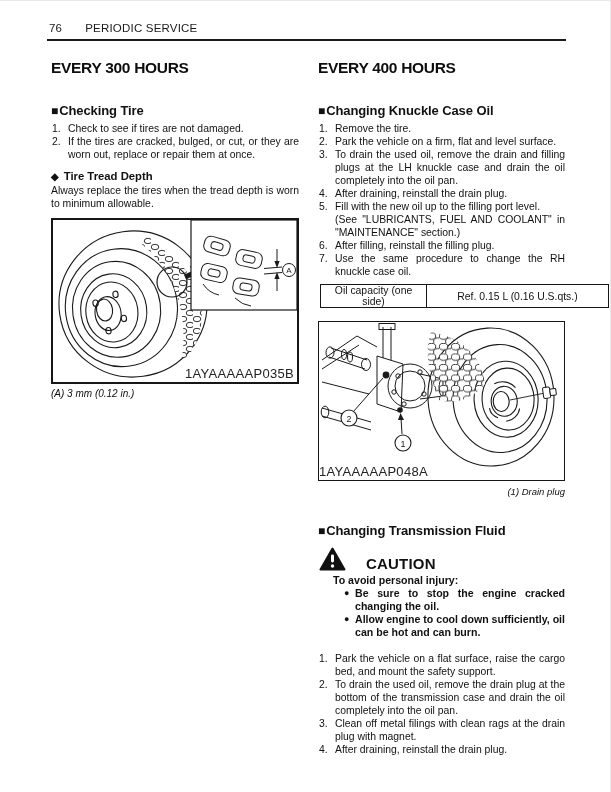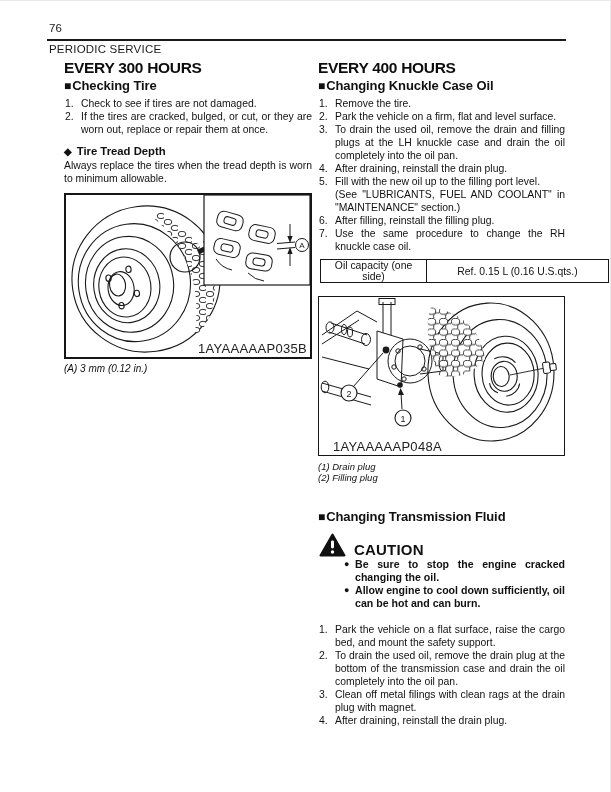--- a/index.html
+++ b/index.html
@@ -3,59 +3,59 @@
 <meta charset="utf-8">
 <style>
   * { margin:0; padding:0; box-sizing:border-box; }
   html,body { background:#ffffff; }
   body { font-family:"Liberation Sans", sans-serif; color:#111; -webkit-font-smoothing:antialiased; }
   .page { position:relative; width:611px; height:792px; background:#fff; overflow:hidden;
           box-shadow: inset -1px 1px 0 #e9e9e9; }
 
   
   .hdr { position:absolute; left:49px; top:22px; font-size:11.5px; letter-spacing:.2px;
-         display:flex; gap:9px; color:#1a1a1a;flex-direction:column; }
+         display:flex; gap:23px; color:#1a1a1a; }
   .hdr-rule { position:absolute; left:47px; top:39px; width:519px; height:2px; background:#1a1a1a; }
 
   
   .col { position:absolute; top:58px; }
-  .col-left  { left:64px;  width:248px; }
+  .col-left  { left:51px;  width:248px; }
   .col-right { left:318px; width:247px; }
 
   h1.every { font-size:15.5px; font-weight:bold; letter-spacing:-.3px; line-height:20px; color:#0d0d0d; }
-  h2.sec   { font-size:13px; font-weight:bold; line-height:16px; margin-top:0; letter-spacing:-.1px; }
+  h2.sec   { font-size:13px; font-weight:bold; line-height:16px; margin-top:25px; letter-spacing:-.1px; }
   h2.sec .sq { font-size:12px; margin-right:1px; }
   h3.sub   { font-size:11.3px; font-weight:bold; margin-top:9px; }
   h3.sub .dia { font-size:10px; margin-right:5px; }
 
   .body-txt { font-size:10.4px; line-height:13px; text-align:justify; margin-top:2px; }
 
   ol.num { list-style:none; counter-reset:stp; margin-top:3px; }
   ol.num li { counter-increment:stp; position:relative; padding-left:17px;
               font-size:10.4px; line-height:13px; text-align:justify; }
   ol.num li::before { content:counter(stp) "."; position:absolute; left:1px; }
 
   
   .figure { position:relative; background:#fff; border:2px solid #161616; margin-top:8px; }
   .fig1 { width:248px; height:166px; }
   .fig2 { width:247px; height:160px; border-width:1.5px; margin-top:13px; }
   .fig-code { position:absolute; font-size:13px; letter-spacing:.3px; color:#222; bottom:1px; }
-  .code-r { right:3px; } .code-l { left:14px; }
+  .code-r { right:3px; } .code-l { left:0; }
   .fig-caption { font-style:italic; font-size:10px; text-align:left; margin-top:4px; }
-  .fig-labels { margin-top:5px; }
+  .fig-labels { margin-top:5px;text-align:right; }
   .fig-labels div { font-style:italic; font-size:9.5px; line-height:11px; }
 
   
   table.cap { border-collapse:collapse; margin-top:6px; width:289px; margin-left:2px; }
   table.cap td { border:1.2px solid #161616; font-size:10.4px; height:21px; text-align:center; padding:0 4px; }
   table.cap td.c1 { width:106px; }
 
   
   .caution { margin-top:26px; }
-  .caut-head { display:flex; align-items:flex-end; gap:8px; margin-top:8px; padding-left:1px; }
+  .caut-head { display:flex; align-items:flex-end; gap:20px; margin-top:8px; padding-left:1px; }
   .caut-title { font-size:15px; font-weight:bold; letter-spacing:.2px; line-height:15px; }
   .caut-lead { font-size:10.6px; font-weight:bold; margin-top:3px; padding-left:15px; }
   ul.caut-list { list-style:none; padding-left:26px; margin-top:1px; }
   ul.caut-list li { position:relative; font-size:10.6px; font-weight:bold; line-height:13px;
                     padding-left:11px; text-align:justify; }
   ul.caut-list li .blt { position:absolute; left:0; top:0; font-size:9px; }
   ol.steps { margin-top:13px; }
 
   svg text { font-family:"Liberation Sans", sans-serif; }
 </style>
@@ -242,34 +242,34 @@
         <g transform="rotate(-8 229 70)" stroke="#1a1a1a" stroke-width="1" fill="#fff">
           <rect x="224" y="65" width="7" height="11" rx="1.5"></rect>
           <rect x="231" y="67.5" width="6" height="6.5" rx="1"></rect>
         </g>
       </svg>
       <div class="fig-code code-l">1AYAAAAAP048A</div>
     </div>
 
     <div class="fig-labels">
       <div>(1) Drain plug</div>
-      <div>(2) Filling plug</div>
     </div>
 
     <div class="caution">
       <h2 class="sec" style="margin-top:0"><span class="sq">■</span><span>Changing Transmission Fluid</span></h2>
 
       <div class="caut-head">
         <svg width="27" height="24" viewBox="0 0 27 24">
           <polygon points="13.5,1.5 25.5,22.5 1.5,22.5" fill="#111" stroke="#111" stroke-width="2" stroke-linejoin="round"></polygon>
           <rect x="12" y="7.5" width="3" height="8" rx="1.4" fill="#fff"></rect>
           <circle cx="13.5" cy="19" r="1.7" fill="#fff"></circle>
         </svg>
         <span class="caut-title">CAUTION</span>
       </div>
+      <div class="caut-lead">To avoid personal injury:</div>
       <ul class="caut-list">
         <li><span class="blt">●</span><span>Be sure to stop the engine cracked changing the oil.</span></li>
         <li><span class="blt">●</span><span>Allow engine to cool down sufficiently, oil can be hot and can burn.</span></li>
       </ul>
 
       <ol class="num steps">
         <li>Park the vehicle on a flat surface, raise the cargo bed, and mount the safety support.</li>
         <li>To drain the used oil, remove the drain plug at the bottom of the transmission case and drain the oil completely into the oil pan.</li>
         <li>Clean off metal filings with clean rags at the drain plug with magnet.</li>
         <li>After draining, reinstall the drain plug.</li>

